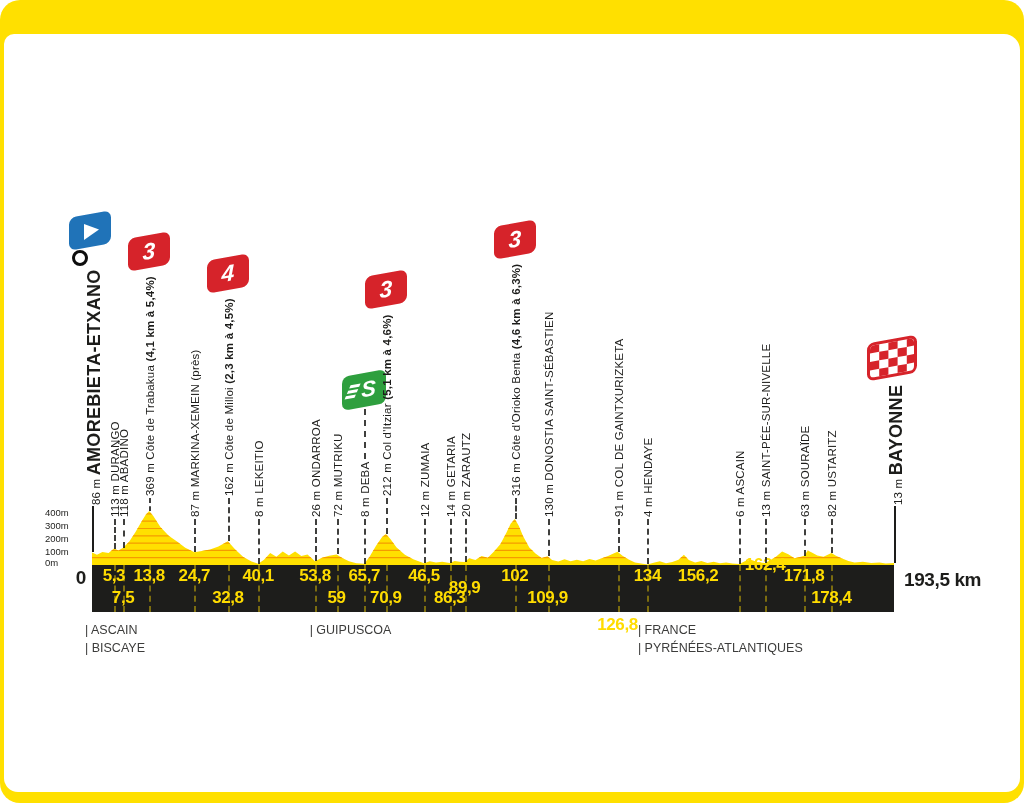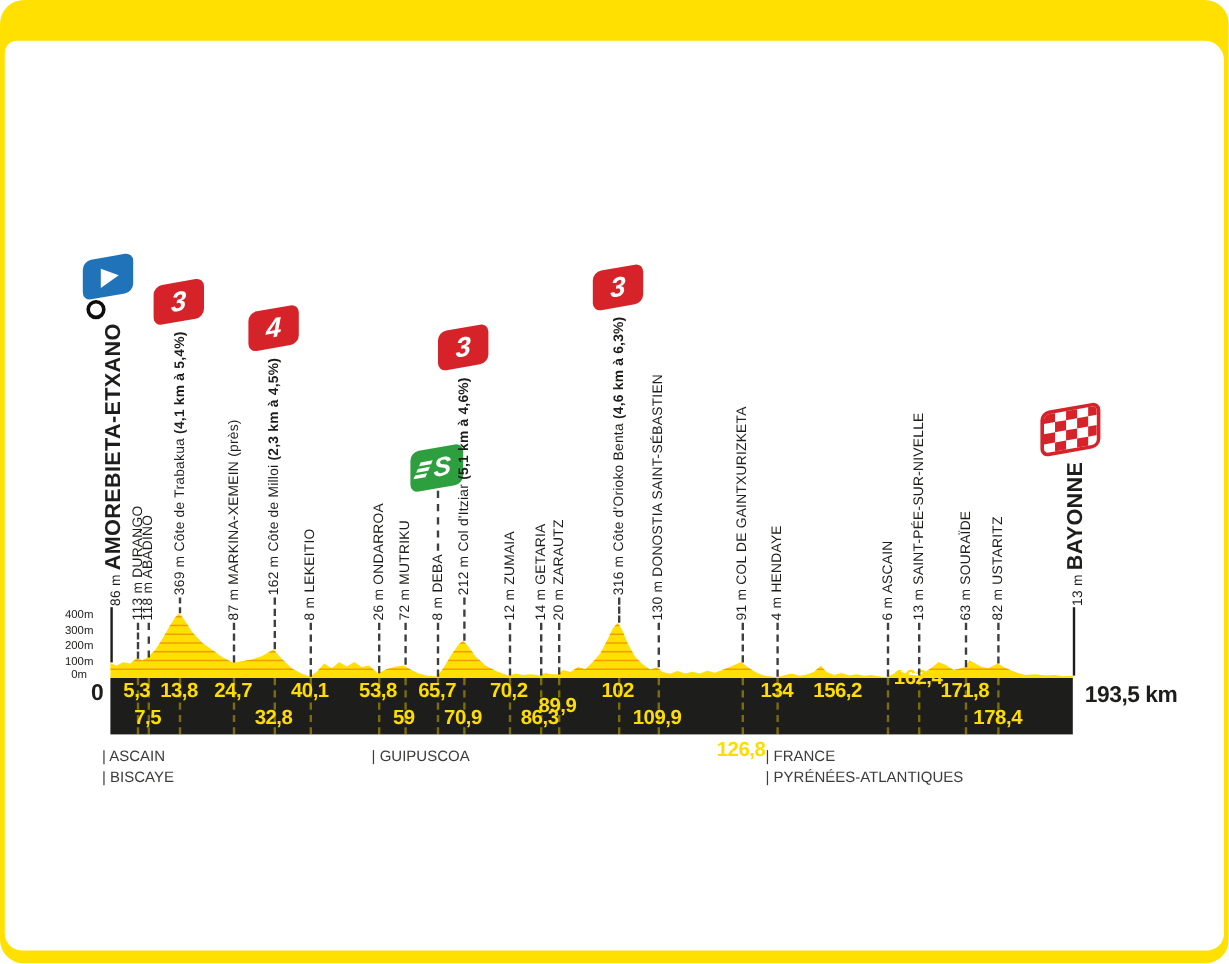--- a/index.html
+++ b/index.html
@@ -6,21 +6,21 @@
   #page{position:relative;width:1024px;height:803px;font-family:"Liberation Sans",sans-serif;overflow:hidden;}
   #frame{position:absolute;inset:0;background:#FFE000;border-radius:20px;}
   #title{position:absolute;left:22px;top:5px;font-size:21px;font-weight:800;color:#1d1d1b;letter-spacing:-0.3px;}
   #content{position:absolute;left:4px;right:4px;top:34px;bottom:11px;background:#ffffff;border-radius:10px 16px 14px 14px;}
   #stage{position:absolute;inset:0;}
   #profile-svg{position:absolute;left:0;top:0;}
   #kmbar{position:absolute;left:92px;top:565px;width:802px;height:47px;background:#1d1d1b;}
   .kmlab{position:absolute;width:74px;text-align:center;color:#ffdc00;font-weight:800;font-size:17px;letter-spacing:-0.4px;}
   .kmlab.end0{color:#1d1d1b;font-size:19px;text-align:right;width:34px;}
   .kmlab.endT{color:#1d1d1b;font-size:19px;text-align:left;width:110px;}
-  .axlab{position:absolute;width:42px;text-align:center;font-size:9.5px;color:#1d1d1b;}
+  .axlab{position:absolute;width:42px;text-align:left;font-size:9.5px;color:#1d1d1b;}
   .bartick{position:absolute;width:0;height:47px;border-left:2px dashed rgba(255,220,0,0.42);}
   .dashline{position:absolute;width:0;border-left:2px dashed rgba(29,29,27,0.85);}
   .solidline{position:absolute;width:0;border-left:2px solid #1d1d1b;}
   .wlabel{position:absolute;white-space:nowrap;font-size:11.5px;color:#1d1d1b;transform:rotate(-90deg);transform-origin:0 0;letter-spacing:0.2px;line-height:13px;}
   .wlabel.big{line-height:20px;}
   .wlabel.big .name{font-weight:800;font-size:18px;letter-spacing:0.3px;}
   .wlabel .detail{font-weight:bold;}
   .badge{position:absolute;transform:skewY(-10deg);border-radius:7px;display:flex;align-items:center;justify-content:center;box-sizing:border-box;}
   .badge.cat{background:#d6232a;width:42px;height:33px;}
   .badge.cat .num{color:#fff;font-weight:800;font-style:italic;font-size:23px;}
@@ -78,21 +78,21 @@
       <div class="kmlab" style="left: 221.203px; top: 566px;">40,1</div>
       <div class="bartick" style="left: 258.203px; top: 565px;"></div>
       <div class="kmlab" style="left: 277.985px; top: 566px;">53,8</div>
       <div class="bartick" style="left: 314.985px; top: 565px;"></div>
       <div class="kmlab" style="left: 299.537px; top: 588px;">59</div>
       <div class="bartick" style="left: 336.537px; top: 565px;"></div>
       <div class="kmlab" style="left: 327.307px; top: 566px;">65,7</div>
       <div class="bartick" style="left: 364.307px; top: 565px;"></div>
       <div class="kmlab" style="left: 348.859px; top: 588px;">70,9</div>
       <div class="bartick" style="left: 385.859px; top: 565px;"></div>
-      <div class="kmlab" style="left: 386.991px; top: 566px;">70,2</div>
+      <div class="kmlab" style="left: 386.991px; top: 566px;">46,5</div>
       <div class="bartick" style="left: 423.991px; top: 565px;"></div>
       <div class="kmlab" style="left: 412.688px; top: 588px;">86,3</div>
       <div class="bartick" style="left: 449.688px; top: 565px;"></div>
       <div class="kmlab" style="left: 427.609px; top: 566px; margin-top: 12px;">89,9</div>
       <div class="bartick" style="left: 464.609px; top: 565px;"></div>
       <div class="kmlab" style="left: 477.76px; top: 566px;">102</div>
       <div class="bartick" style="left: 514.76px; top: 565px;"></div>
       <div class="kmlab" style="left: 510.503px; top: 588px;">109,9</div>
       <div class="bartick" style="left: 547.503px; top: 565px;"></div>
       <div class="kmlab" style="left: 580.548px; top: 615px;">126,8</div>

